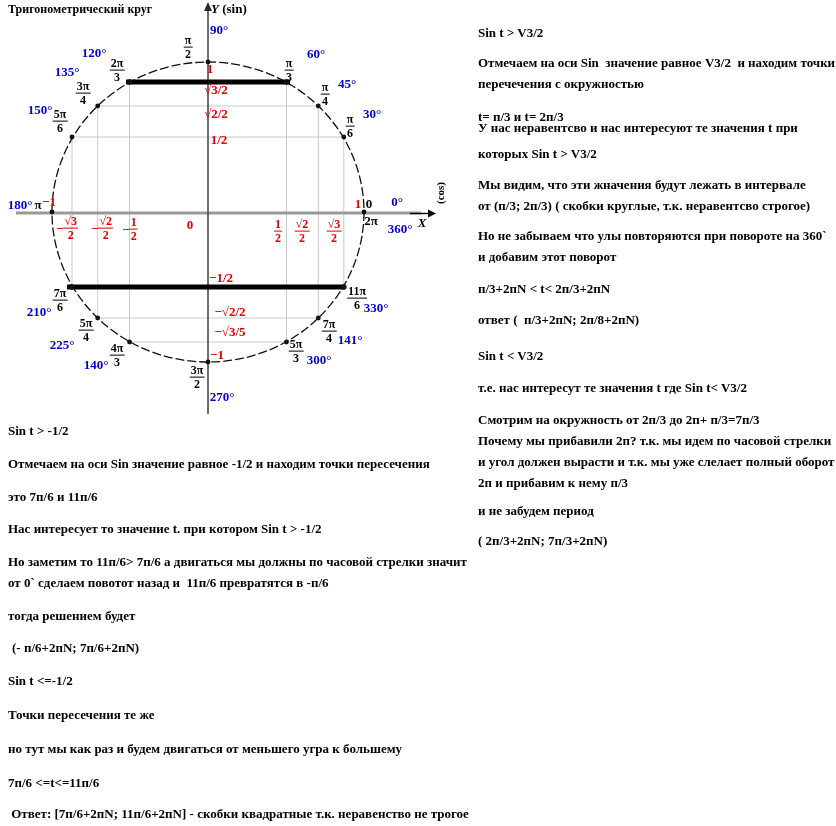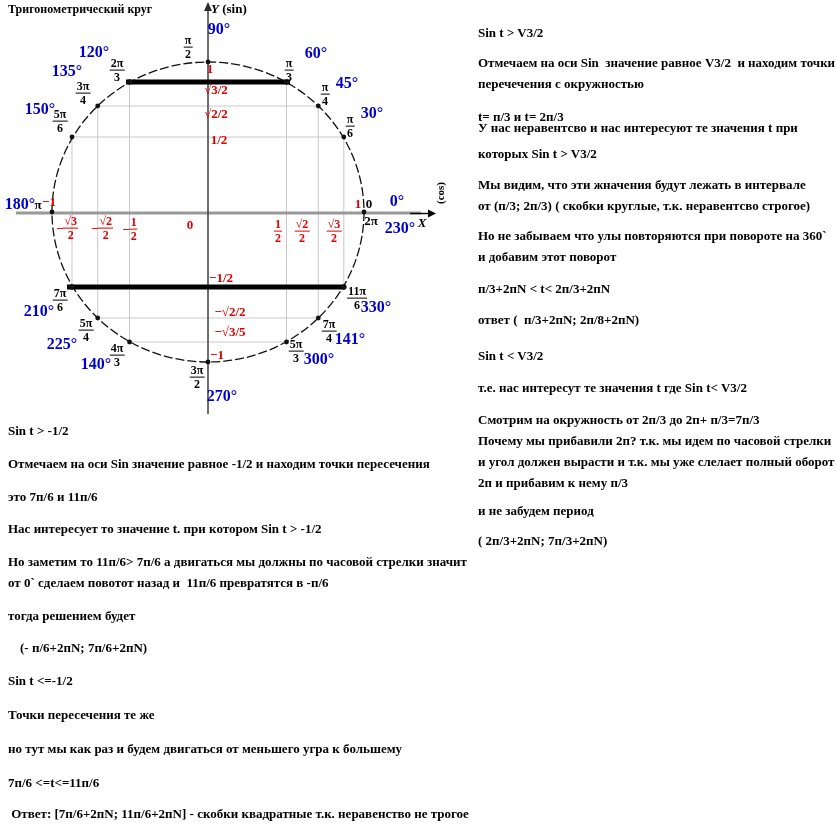--- a/index.html
+++ b/index.html
@@ -3,21 +3,21 @@
 <meta charset="utf-8">
 <style>
   html,body{margin:0;padding:0;}
   body{
     width:836px;height:826px;position:relative;background:#ffffff;overflow:hidden;
     font-family:"Liberation Serif","DejaVu Serif",serif;
   }
   .diagram{position:absolute;left:0;top:0;width:470px;height:420px;}
   .diagram svg{position:absolute;left:0;top:0;}
   .lbl{position:absolute;transform:translate(-50%,-50%);white-space:pre;font-weight:bold;line-height:1;}
-  .deg{color:#0000cc;font-size:16px;}
+  .deg{color:#0000cc;font-size:13px;}
   .rad{color:#000;font-size:13px;}
   .redv{color:#e00000;font-size:13px;}
   .frac{display:inline-block;text-align:center;vertical-align:middle;}
   .frac .fn{display:block;border-bottom:1px solid currentColor;padding:0 1px;font-size:12px;line-height:1.05;}
   .frac .fd{display:block;font-size:12px;line-height:1.1;}
   .sign{vertical-align:middle;font-size:13px;}
   .title{position:absolute;left:8px;top:2px;font-size:12px;font-weight:bold;color:#000;white-space:pre;}
   .ylab{position:absolute;left:211px;top:1px;font-size:13px;font-weight:bold;color:#000;white-space:pre;}
   .it{font-style:italic;}
   .xlab{position:absolute;left:422px;top:223px;transform:translate(-50%,-50%);font-size:13px;font-weight:bold;font-style:italic;color:#000;}
@@ -91,21 +91,21 @@
   <div class="lbl deg" style="left:67px;top:71px">135°</div>
   <div class="lbl deg" style="left:40px;top:109px">150°</div>
   <div class="lbl deg" style="left:20px;top:204px">180°</div>
   <div class="lbl deg" style="left:39px;top:311px">210°</div>
   <div class="lbl deg" style="left:62px;top:344px">225°</div>
   <div class="lbl deg" style="left:96px;top:364px">140°</div>
   <div class="lbl deg" style="left:222px;top:396px">270°</div>
   <div class="lbl deg" style="left:319px;top:359px">300°</div>
   <div class="lbl deg" style="left:350px;top:339px">141°</div>
   <div class="lbl deg" style="left:376px;top:307px">330°</div>
-  <div class="lbl deg" style="left:400px;top:228px">230°</div>
+  <div class="lbl deg" style="left:400px;top:228px">360°</div>
 
   <div class="lbl rad" style="left:369px;top:203px">0</div>
   <div class="lbl rad" style="left:350px;top:126px"><span class="frac"><span class="fn">π</span><span class="fd">6</span></span></div>
   <div class="lbl rad" style="left:325px;top:94px"><span class="frac"><span class="fn">π</span><span class="fd">4</span></span></div>
   <div class="lbl rad" style="left:289px;top:70px"><span class="frac"><span class="fn">π</span><span class="fd">3</span></span></div>
   <div class="lbl rad" style="left:188px;top:47px"><span class="frac"><span class="fn">π</span><span class="fd">2</span></span></div>
   <div class="lbl rad" style="left:117px;top:70px"><span class="frac"><span class="fn">2π</span><span class="fd">3</span></span></div>
   <div class="lbl rad" style="left:83px;top:93px"><span class="frac"><span class="fn">3π</span><span class="fd">4</span></span></div>
   <div class="lbl rad" style="left:60px;top:121px"><span class="frac"><span class="fn">5π</span><span class="fd">6</span></span></div>
   <div class="lbl rad" style="left:38px;top:204px">π</div>
@@ -139,21 +139,21 @@
 </div>
 
 <div>
   <div class="tl" style="left:8px;top:423px">Sin t &gt; -1/2</div>
   <div class="tl" style="left:8px;top:456px">Отмечаем на оси Sin значение равное -1/2 и находим точки пересечения</div>
   <div class="tl" style="left:8px;top:489px">это 7п/6 и 11п/6</div>
   <div class="tl" style="left:8px;top:521px">Нас интересует то значение t. при котором Sin t &gt; -1/2</div>
   <div class="tl" style="left:8px;top:554px">Но заметим то 11п/6&gt; 7п/6 а двигаться мы должны по часовой стрелки значит</div>
   <div class="tl" style="left:8px;top:575px">от 0` сделаем повотот назад и  11п/6 превратятся в -п/6</div>
   <div class="tl" style="left:8px;top:608px">тогда решением будет</div>
-  <div class="tl" style="left:20px;top:640px">(- п/6+2пN; 7п/6+2пN)</div>
+  <div class="tl" style="left:12px;top:640px">(- п/6+2пN; 7п/6+2пN)</div>
   <div class="tl" style="left:8px;top:673px">Sin t &lt;=-1/2</div>
   <div class="tl" style="left:8px;top:707px">Точки пересечения те же</div>
   <div class="tl" style="left:8px;top:741px">но тут мы как раз и будем двигаться от меньшего угра к большему</div>
   <div class="tl" style="left:8px;top:775px">7п/6 &lt;=t&lt;=11п/6</div>
   <div class="tl" style="left:8px;top:806px"> Ответ: [7п/6+2пN; 11п/6+2пN] - скобки квадратные т.к. неравенство не трогое</div>
 </div>
 
 <div>
   <div class="tl" style="left:478px;top:25px">Sin t &gt; V3/2</div>
   <div class="tl" style="left:478px;top:55px">Отмечаем на оси Sin  значение равное V3/2  и находим точки</div>

